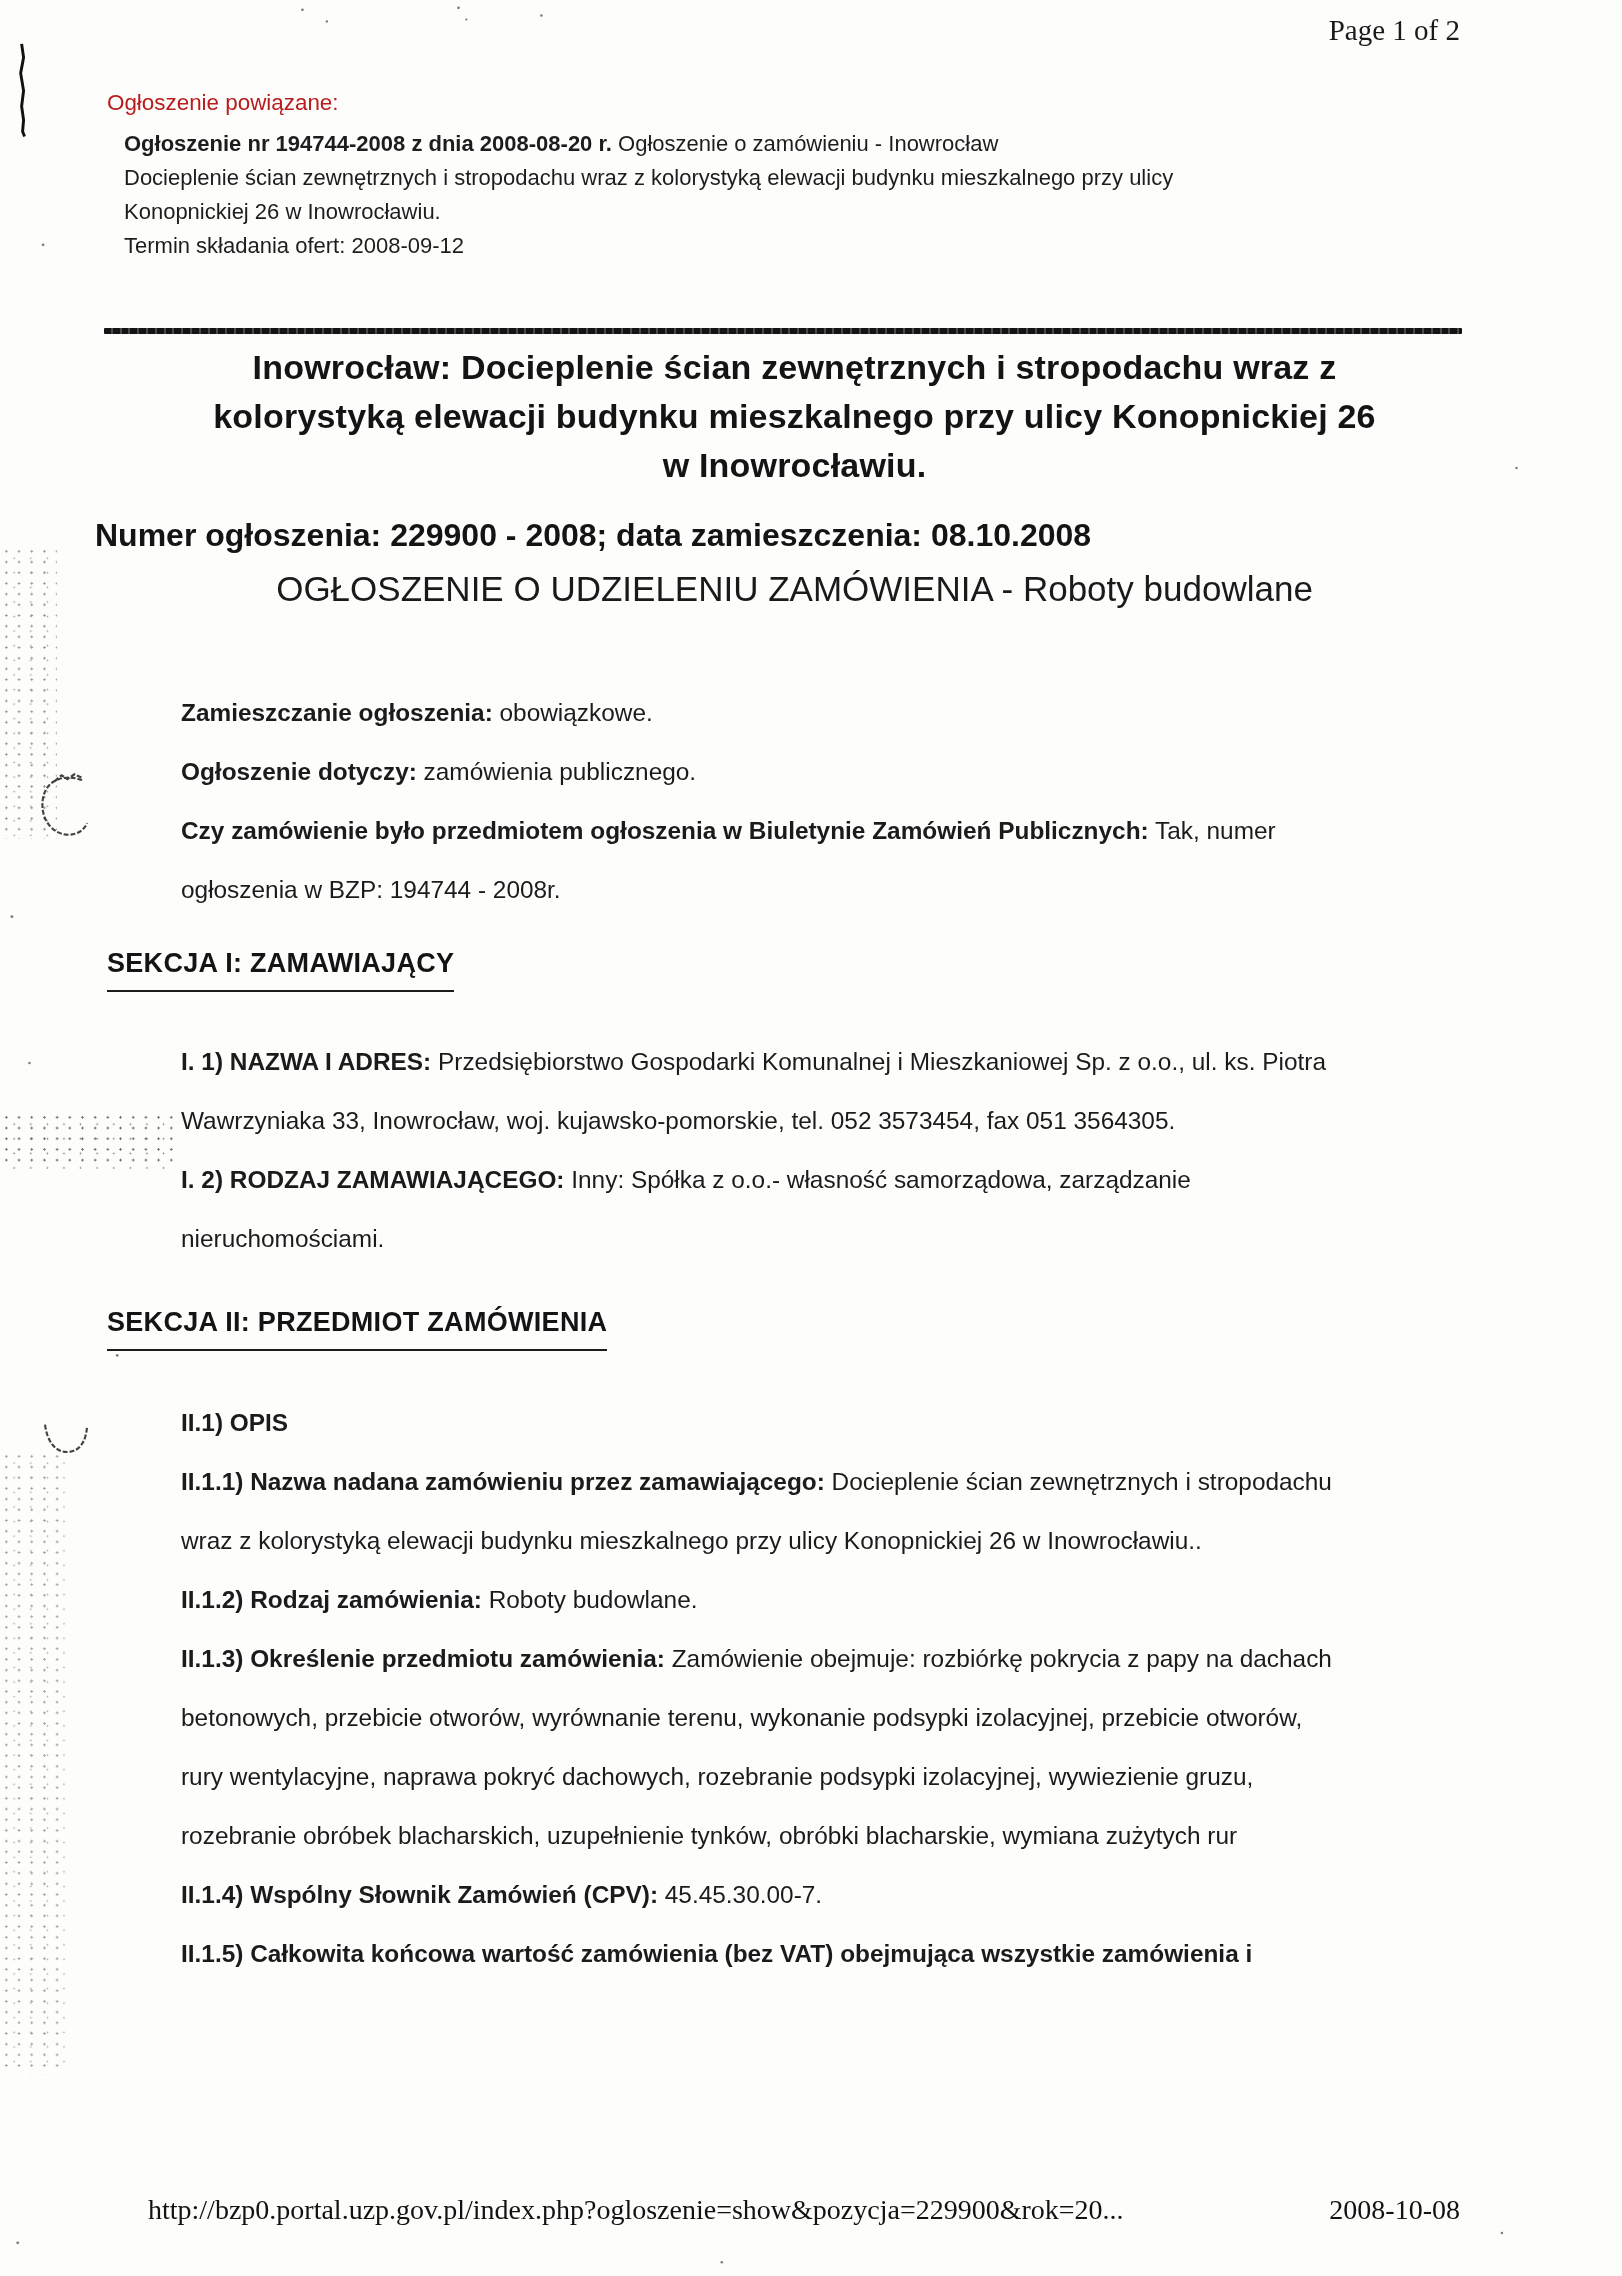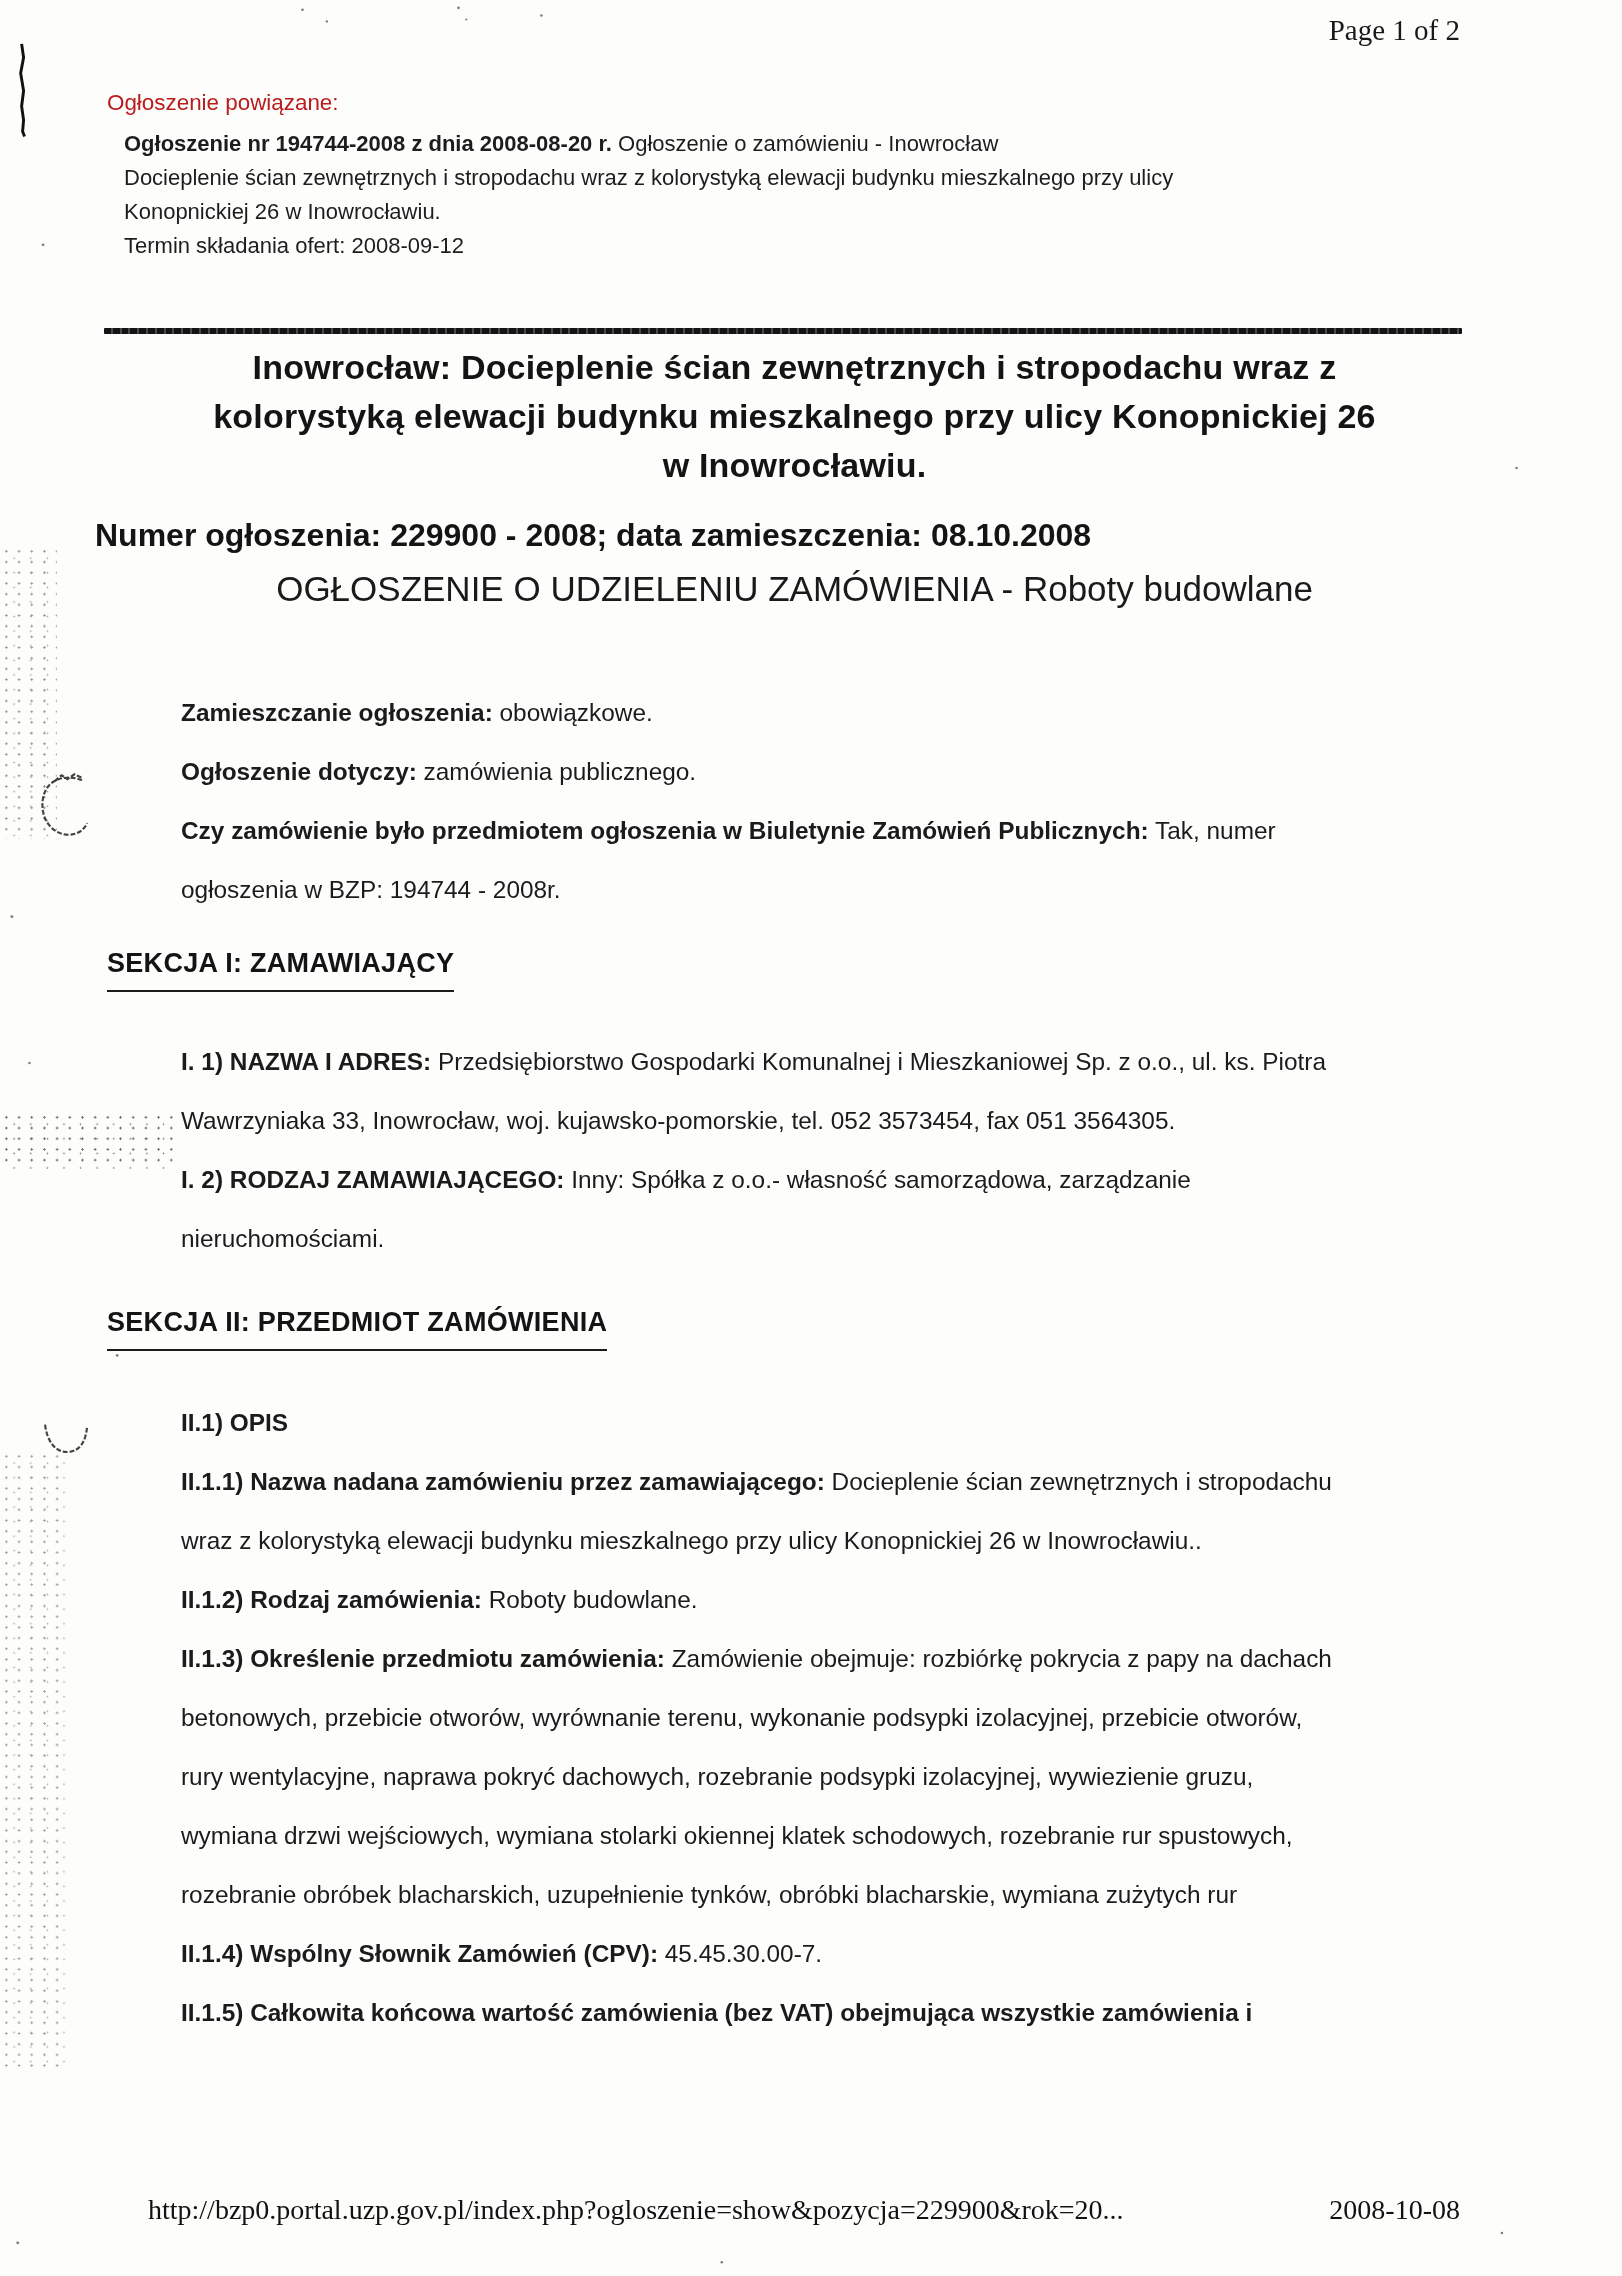--- a/index.html
+++ b/index.html
@@ -145,21 +145,20 @@
     <span class="hd">SEKCJA II: PRZEDMIOT ZAMÓWIENIA</span>
   </div>
   <div class="bodyblock s2-lines">
       <div class="line"><span class="b">II.1) OPIS</span></div>
       <div class="line"><span class="b">II.1.1) Nazwa nadana zamówieniu przez zamawiającego:</span><span class="r"> Docieplenie ścian zewnętrznych i stropodachu</span></div>
       <div class="line"><span class="r">wraz z kolorystyką elewacji budynku mieszkalnego przy ulicy Konopnickiej 26 w Inowrocławiu..</span></div>
       <div class="line"><span class="b">II.1.2) Rodzaj zamówienia:</span><span class="r"> Roboty budowlane.</span></div>
       <div class="line"><span class="b">II.1.3) Określenie przedmiotu zamówienia:</span><span class="r"> Zamówienie obejmuje: rozbiórkę pokrycia z papy na dachach</span></div>
       <div class="line"><span class="r">betonowych, przebicie otworów, wyrównanie terenu, wykonanie podsypki izolacyjnej, przebicie otworów,</span></div>
       <div class="line"><span class="r">rury wentylacyjne, naprawa pokryć dachowych, rozebranie podsypki izolacyjnej, wywiezienie gruzu,</span></div>
-      <div class="line"><span class="r">wymiana drzwi wejściowych, wymiana stolarki okiennej klatek schodowych, rozebranie rur spustowych,</span></div>
       <div class="line"><span class="r">rozebranie obróbek blacharskich, uzupełnienie tynków, obróbki blacharskie, wymiana zużytych rur</span></div>
       <div class="line"><span class="b">II.1.4) Wspólny Słownik Zamówień (CPV):</span><span class="r"> 45.45.30.00-7.</span></div>
       <div class="line"><span class="b">II.1.5) Całkowita końcowa wartość zamówienia (bez VAT) obejmująca wszystkie zamówienia i</span></div>
     </div>
 
   <div class="footer-url">http://bzp0.portal.uzp.gov.pl/index.php?ogloszenie=show&amp;pozycja=229900&amp;rok=20...</div>
   <div class="footer-date">2008-10-08</div>
 
   <div class="speckle speckle-a"></div>
   <div class="speckle speckle-b"></div>

